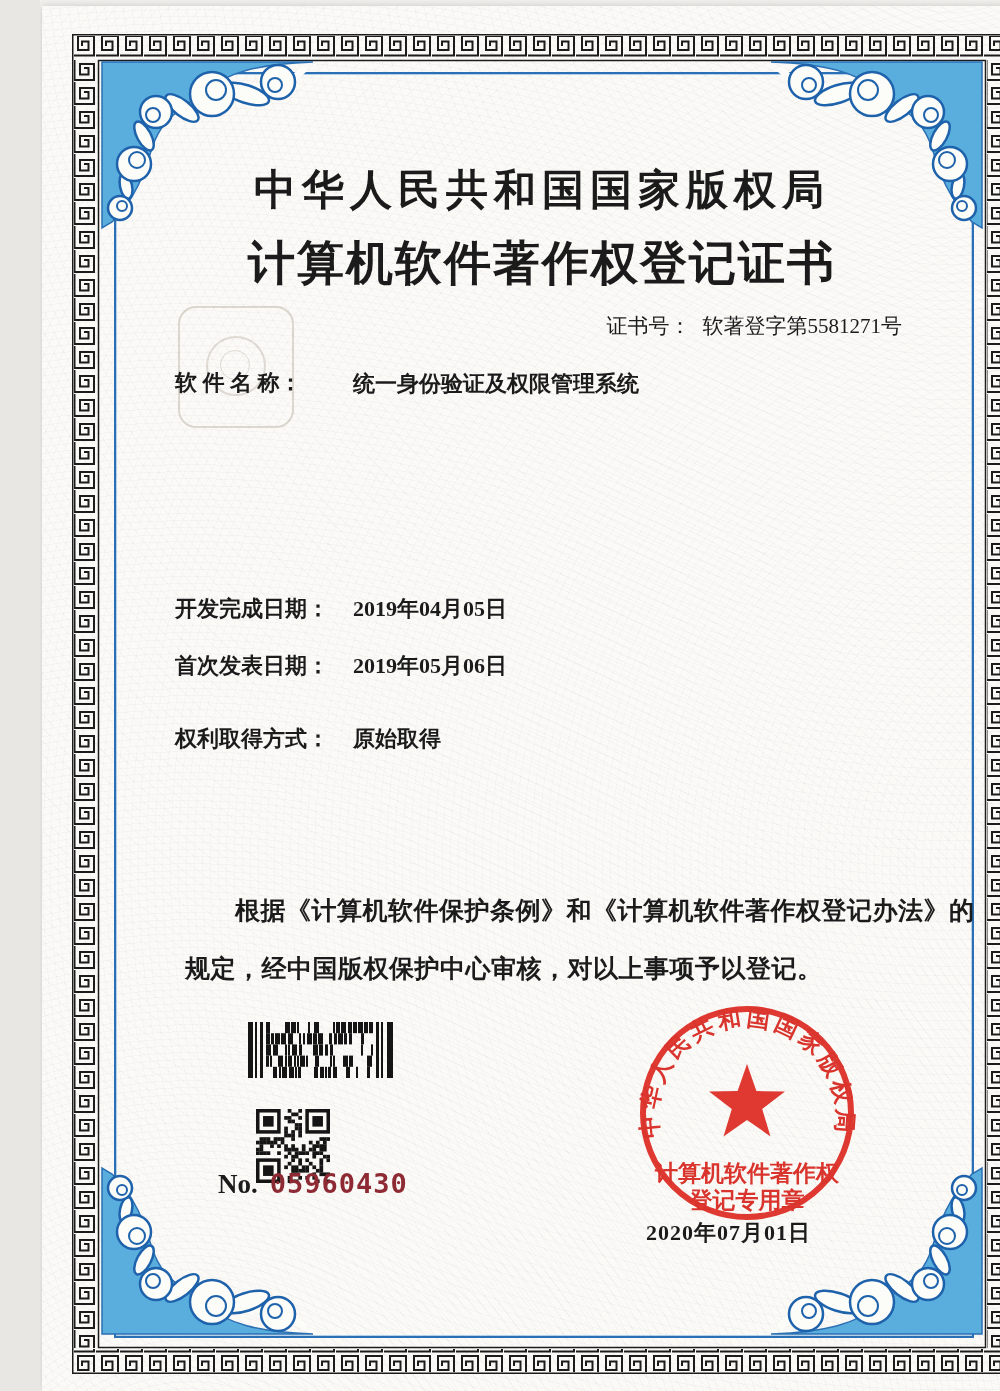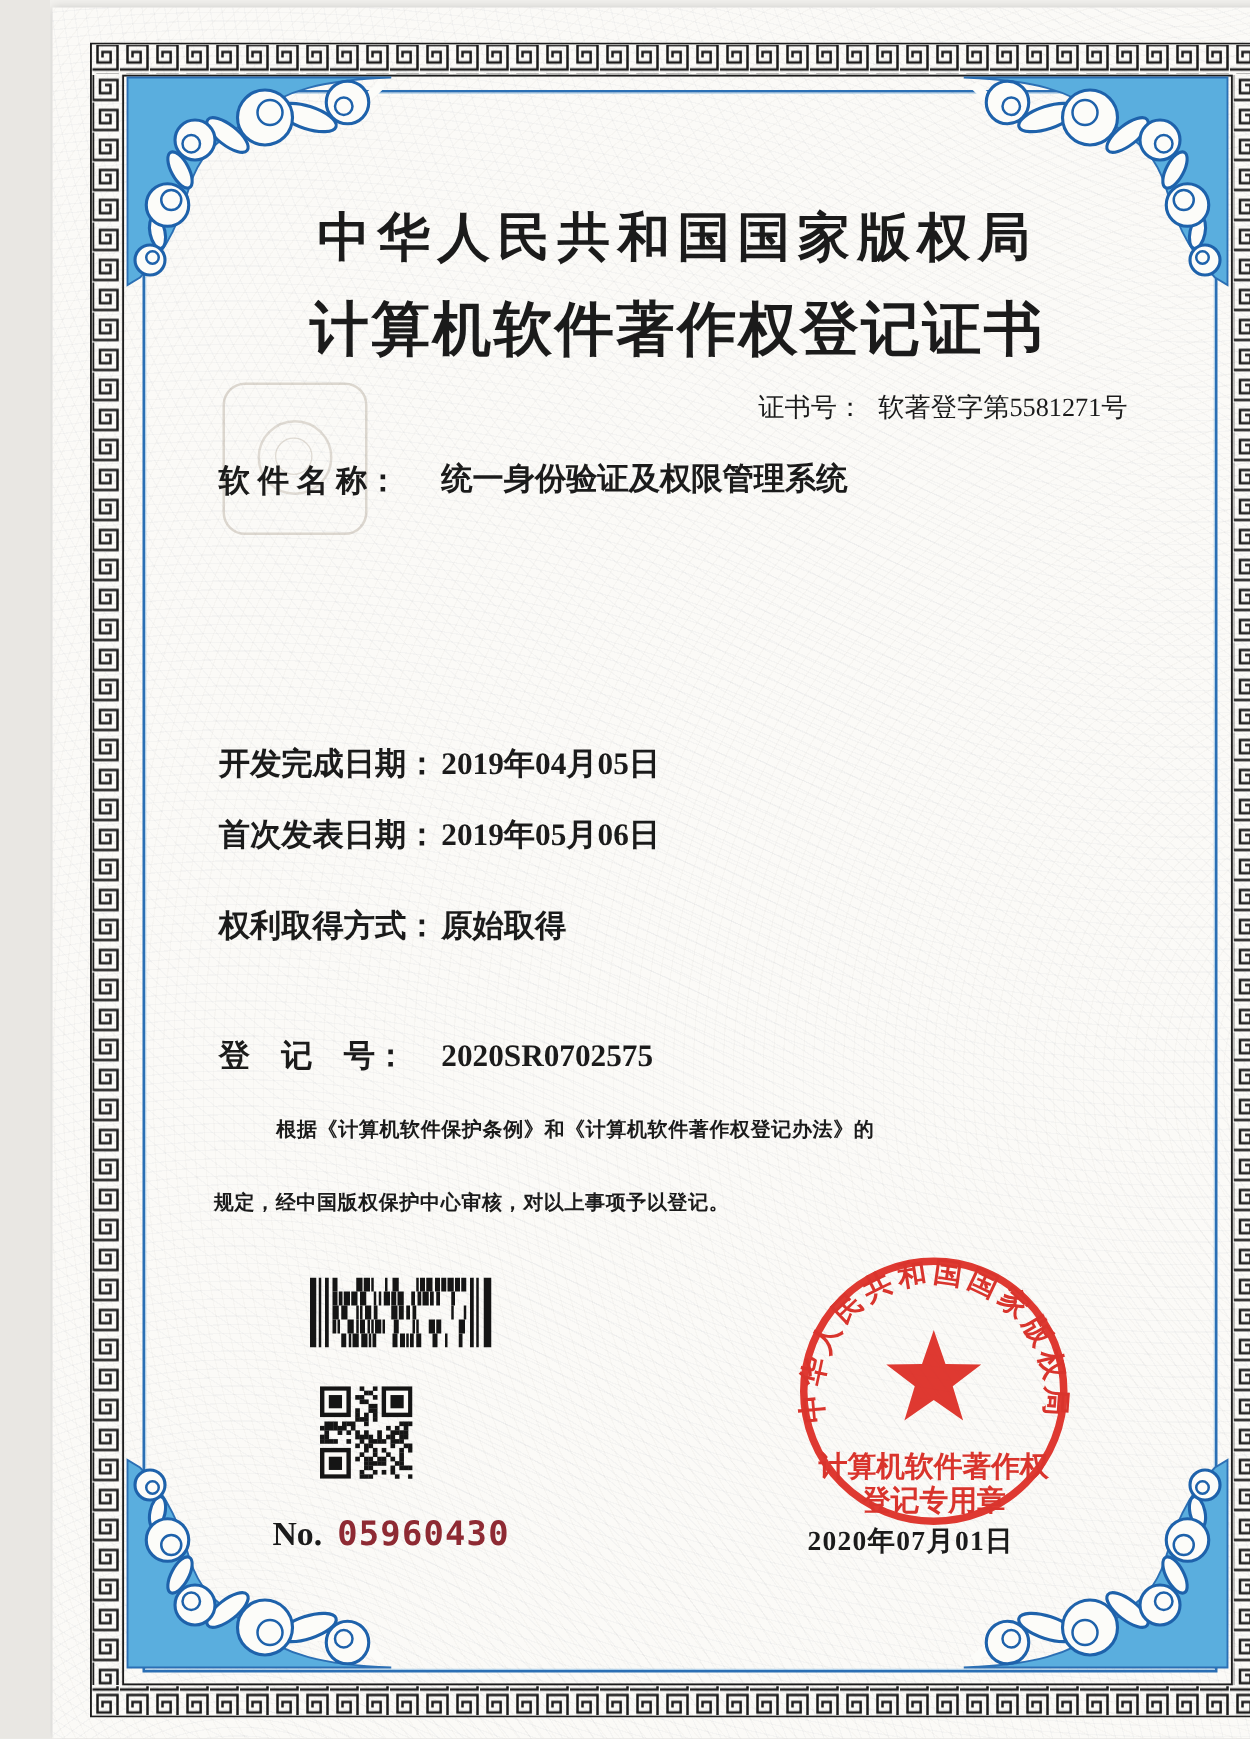--- a/index.html
+++ b/index.html
@@ -18,35 +18,35 @@
   .orn.tl{left:58px;top:54px;}
   .orn.tr{left:727px;top:54px;transform:scaleX(-1);}
   .orn.bl{left:58px;bottom:55px;transform:scaleY(-1);}
   .orn.br{left:727px;bottom:55px;transform:scale(-1,-1);}
   .title1{position:absolute;left:0;top:156px;width:1000px;text-align:center;
           font-size:42px;font-weight:900;letter-spacing:6px;}
   .title2{position:absolute;left:0;top:226px;width:1000px;text-align:center;
           font-size:47px;font-weight:900;letter-spacing:2px;}
   .certline{position:absolute;right:130px;top:306px;font-size:21px;font-weight:400;}
   .certline .v{margin-left:12px;}
-  .row{position:absolute;left:133px;font-size:25px;font-weight:800;white-space:nowrap;}
+  .row{position:absolute;left:133px;font-size:22px;font-weight:800;white-space:nowrap;}
   .row .lbl{display:inline-block;width:178px;}
   .multiline{display:inline-block;vertical-align:top;line-height:31px;}
-  .statement{position:absolute;left:129px;width:748px;font-size:16px;font-weight:700;
+  .statement{position:absolute;left:143px;width:748px;font-size:25px;font-weight:700;
              letter-spacing:.5px;white-space:nowrap;}
   .indent{padding-left:50px;}
   .emboss{position:absolute;left:136px;top:300px;width:112px;height:118px;
           border:2px solid rgba(165,152,135,.45);border-radius:18px;opacity:.8;}
   .emboss .c1{position:absolute;left:26px;top:28px;width:56px;height:56px;border-radius:50%;
               border:2px solid rgba(165,152,135,.4);}
   .emboss .c2{position:absolute;left:40px;top:42px;width:28px;height:28px;border-radius:50%;
               border:1px solid rgba(165,152,135,.4);}
   .barcode{position:absolute;left:206px;top:1016px;}
   .qrcode{position:absolute;left:214px;top:1103px;}
-  .serial{position:absolute;left:176px;top:1206px;font-size:27px;font-weight:700;}
+  .serial{position:absolute;left:176px;top:1162px;font-size:27px;font-weight:700;}
   .serial .num{font-family:"DejaVu Sans Mono","Liberation Mono",monospace;
                font-weight:700;letter-spacing:1px;margin-left:12px;}
   .seal{position:absolute;left:590px;top:995px;opacity:.93;}
   .issue-date{position:absolute;left:604px;top:1212px;font-size:22px;font-weight:900;
               letter-spacing:1px;}
 </style>
 </head>
 <body>
 
 <div class="photo">
@@ -160,23 +160,20 @@
     <span class="lbl">软 件 名 称：</span><span class="multiline"><div>统一身份验证及权限管理系统</div></span>
   </div>
   <div class="row" style="top:588px">
     <span class="lbl">开发完成日期：</span><span>2019年04月05日</span>
   </div>
   <div class="row" style="top:645px">
     <span class="lbl">首次发表日期：</span><span>2019年05月06日</span>
   </div>
   <div class="row" style="top:718px">
     <span class="lbl">权利取得方式：</span><span>原始取得</span>
-  </div>
-  <div class="row" style="top:822px">
-    <span class="lbl">登　记　号：</span><span>2020SR0702575</span>
   </div>
 
   <div class="statement indent" style="top:888px">根据《计算机软件保护条例》和《计算机软件著作权登记办法》的</div>
   <div class="statement" style="top:946px">规定，经中国版权保护中心审核，对以上事项予以登记。</div>
 
   <svg class="barcode" width="146" height="56">
         <rect x="0" y="0" width="5" height="56" fill="#151515"></rect>
         <rect x="7" y="0" width="2" height="56" fill="#151515"></rect>
         <rect x="12" y="0" width="3" height="56" fill="#151515"></rect>
         <rect x="128" y="0" width="3" height="56" fill="#151515"></rect>

